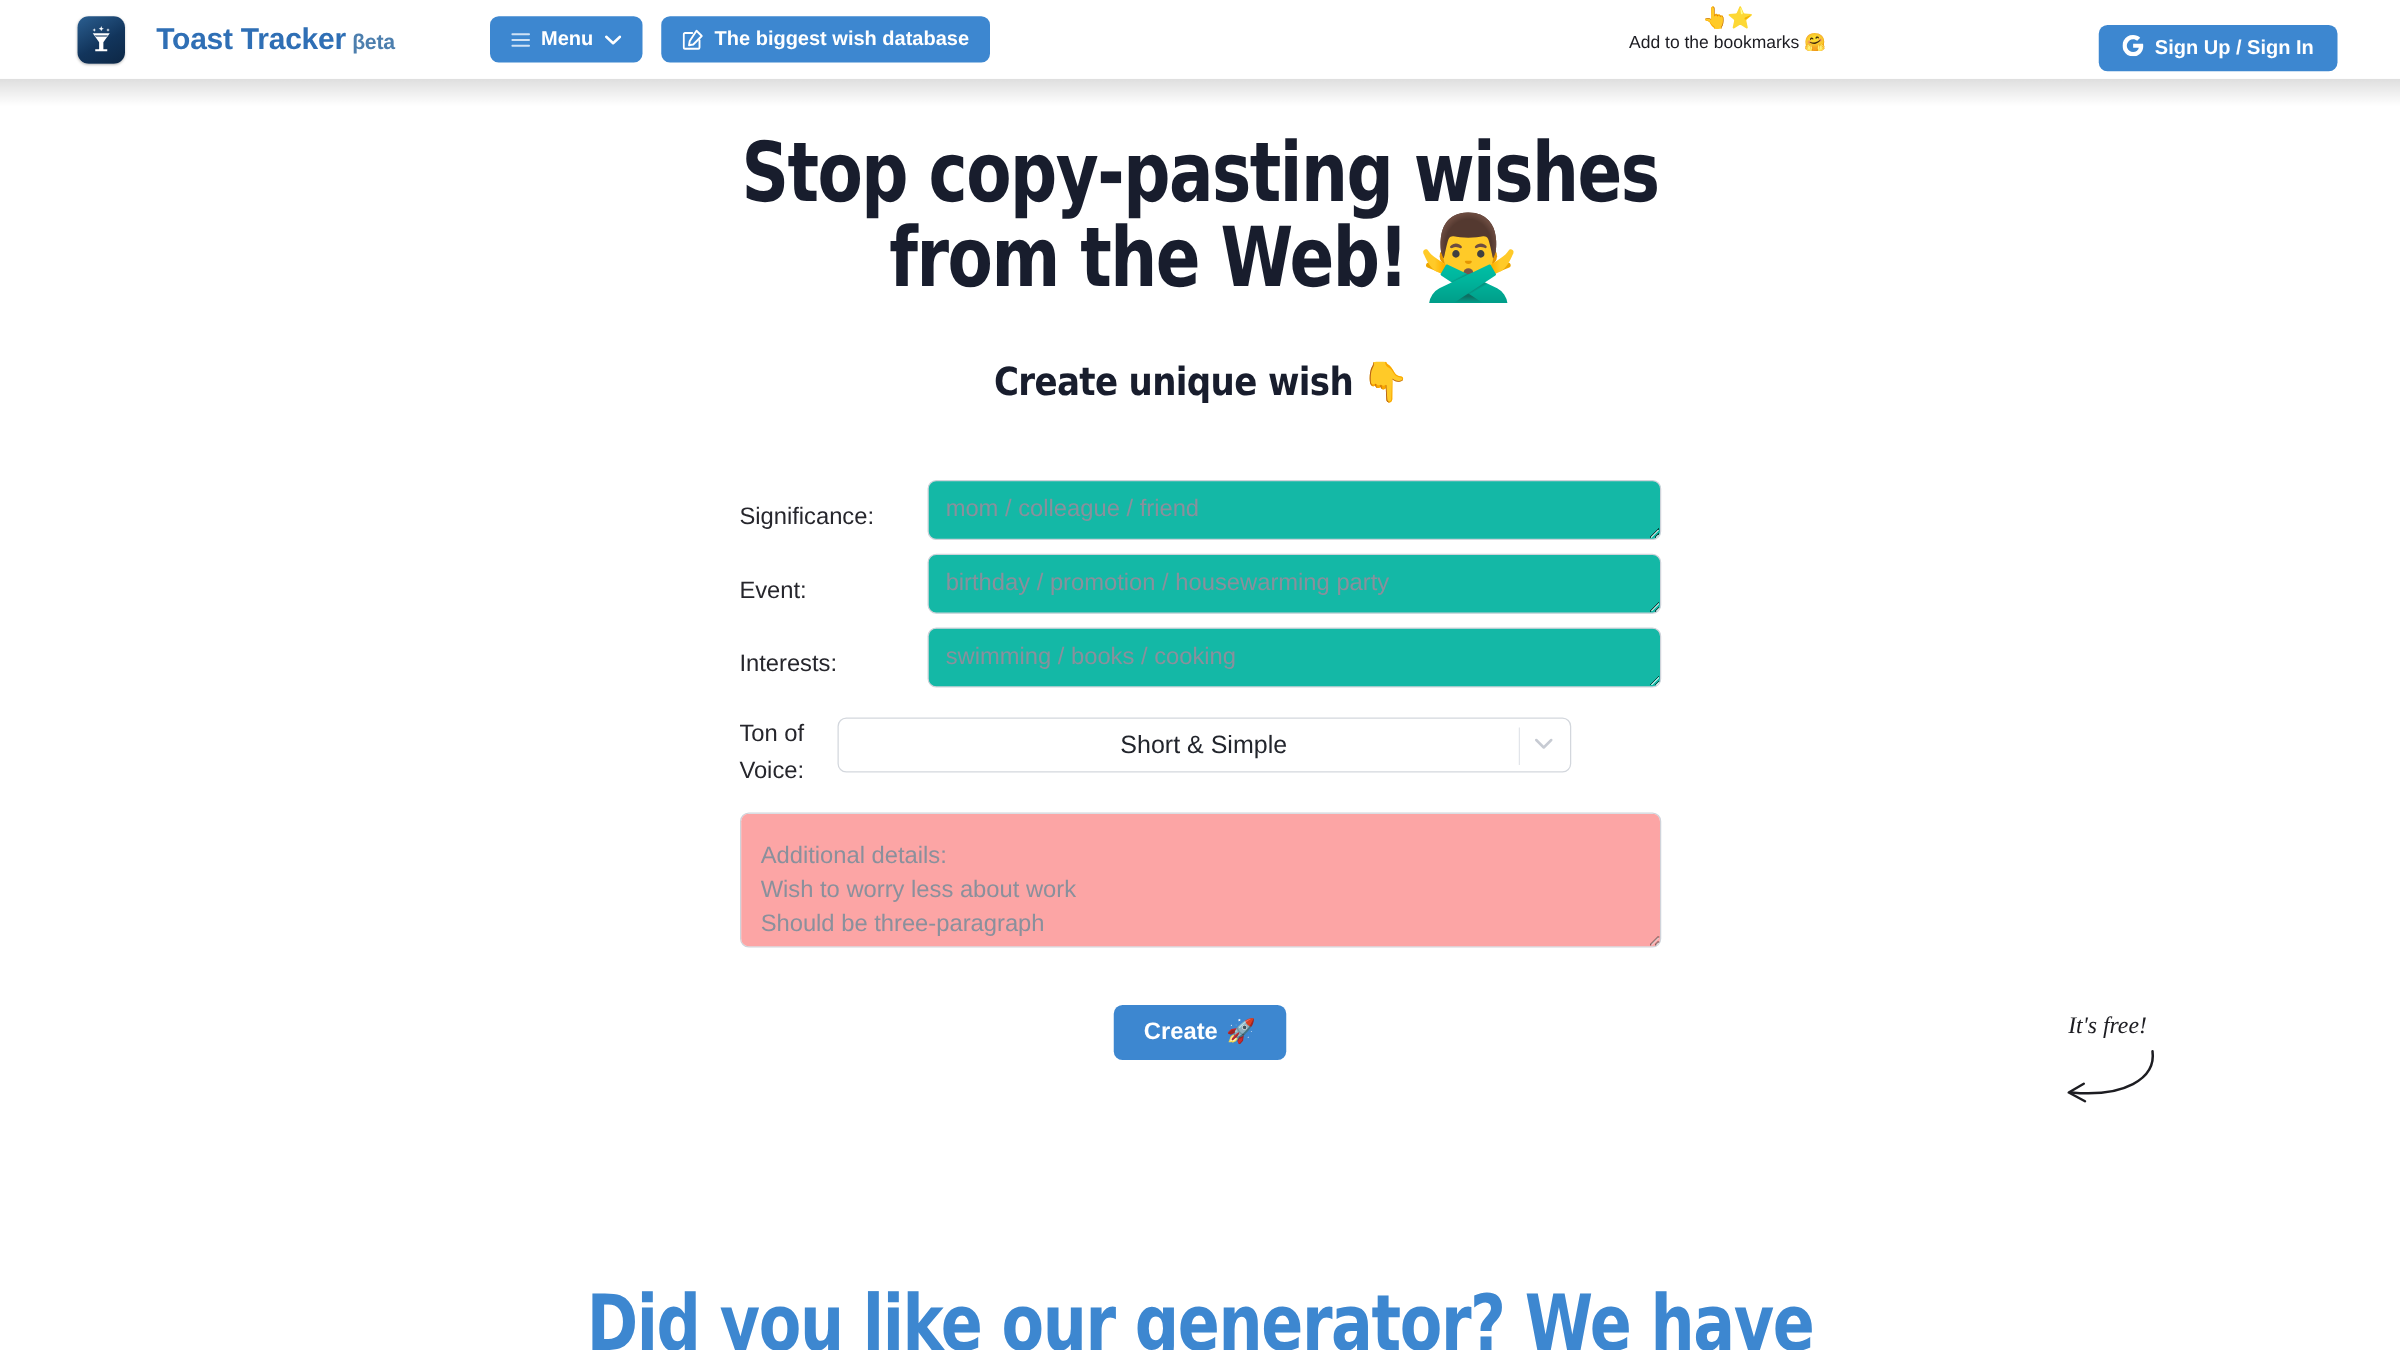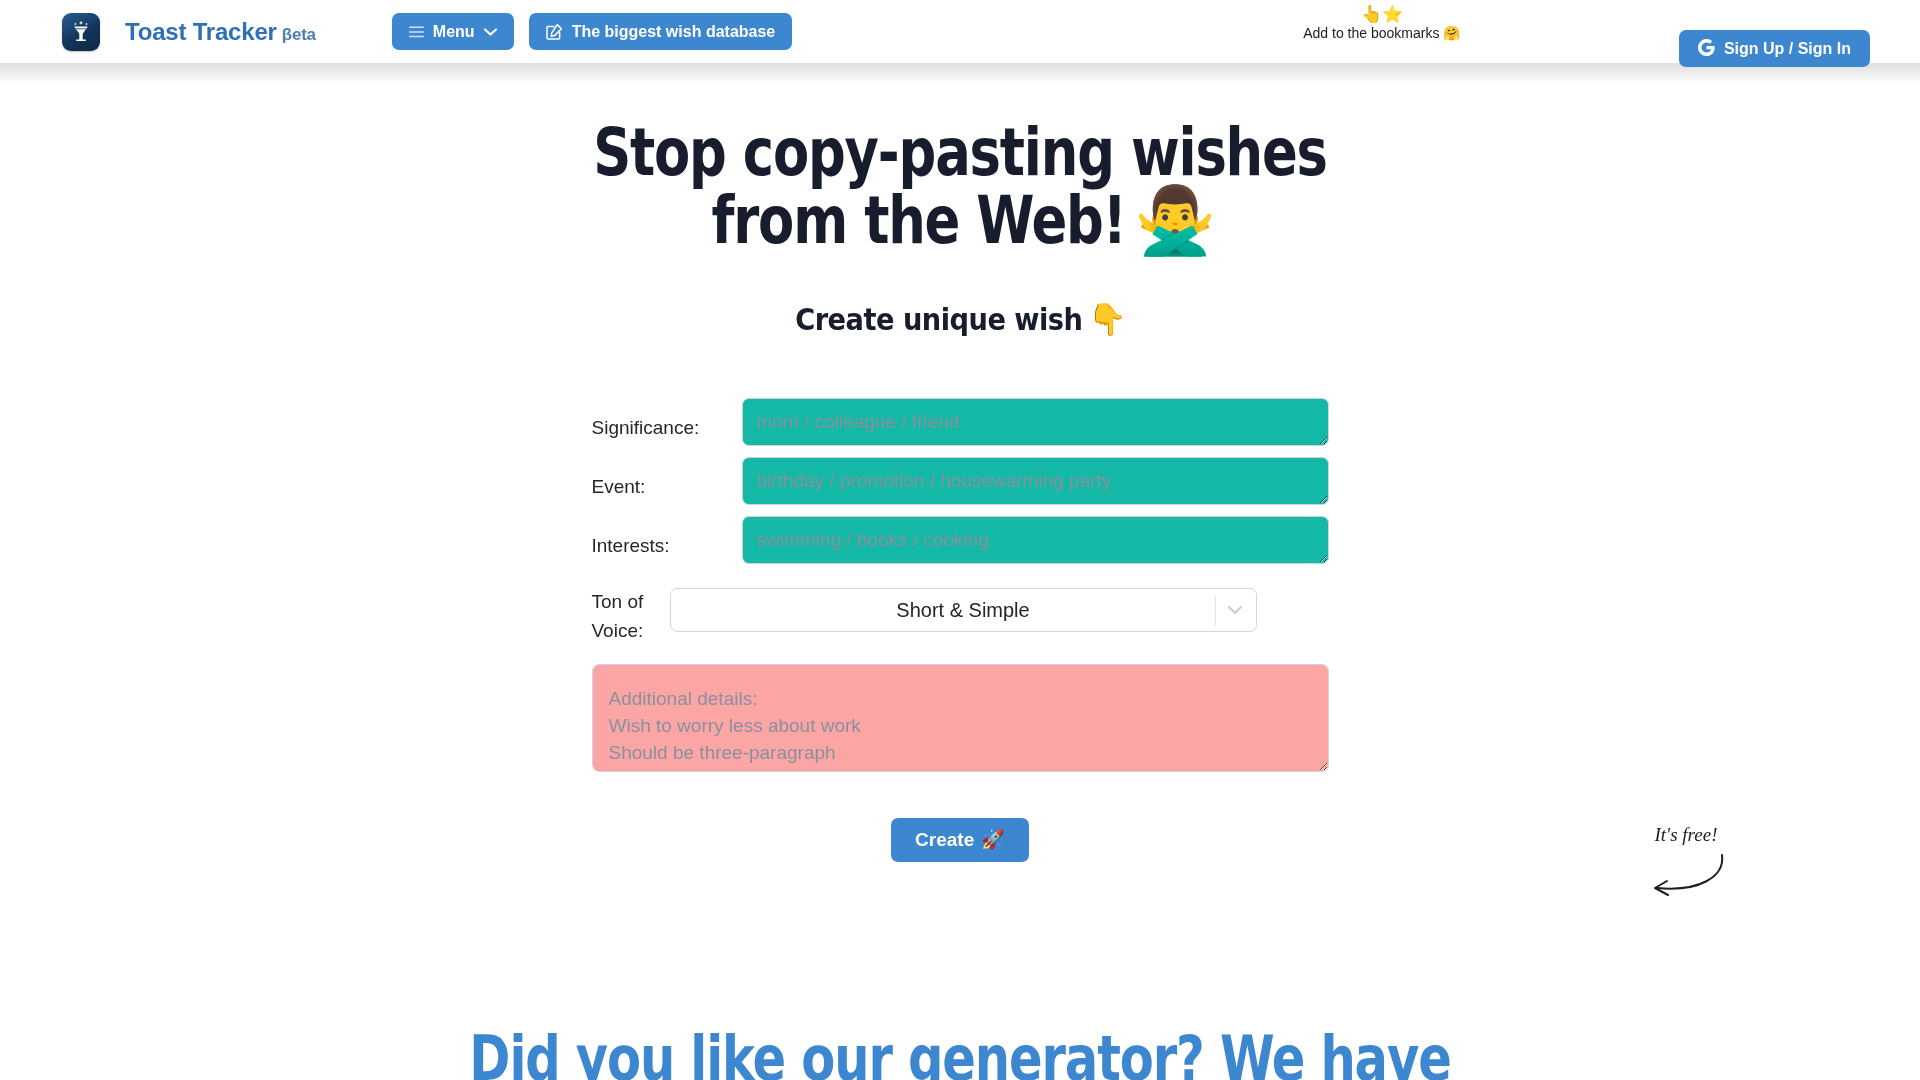--- a/index.html
+++ b/index.html
@@ -97,41 +97,41 @@
   }
   .bookmark-text {
     font-size: 14px;
     color: #1c1c22;
     white-space: nowrap;
   }
 
   .signin-btn {
     position: absolute;
     right: 50px;
-    top: 30px;
+    top: 20px;
     height: 37px;
     background: #3d87d0;
     border: none;
     border-radius: 7px;
     color: #fff;
     font-family: "Liberation Sans", sans-serif;
     font-size: 16px;
     font-weight: 700;
     padding: 0 19px;
     display: inline-flex;
     align-items: center;
     gap: 9px;
     cursor: pointer;
     white-space: nowrap;
     line-height: 1;
   }
 
   
   .hero {
-    padding-top: 56px;
+    padding-top: 42px;
     text-align: center;
   }
   .headline {
     font-family: "DejaVu Sans", sans-serif;
     font-weight: 700;
     font-size: 66px;
     line-height: 1.03;
     color: #181d2d;
     letter-spacing: -1.5px;
     margin: 0 auto;

